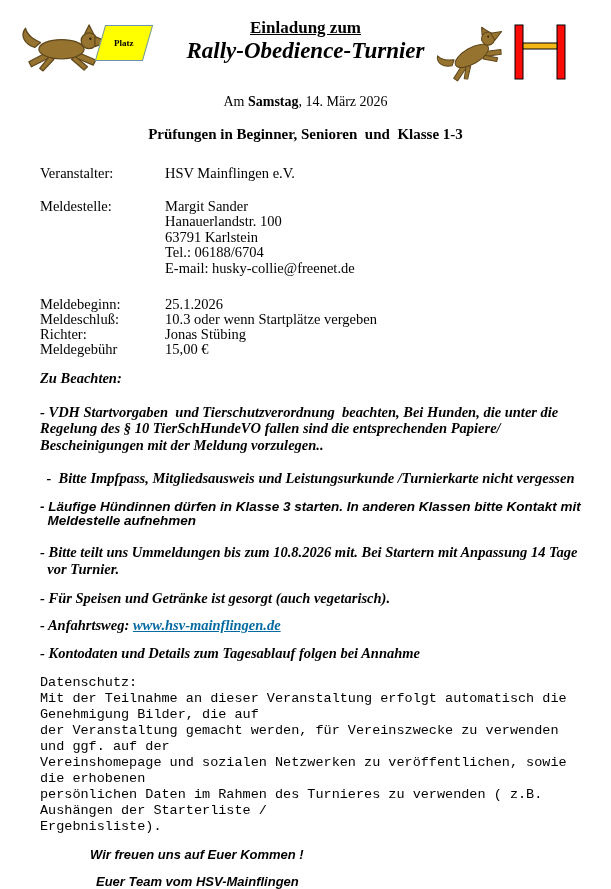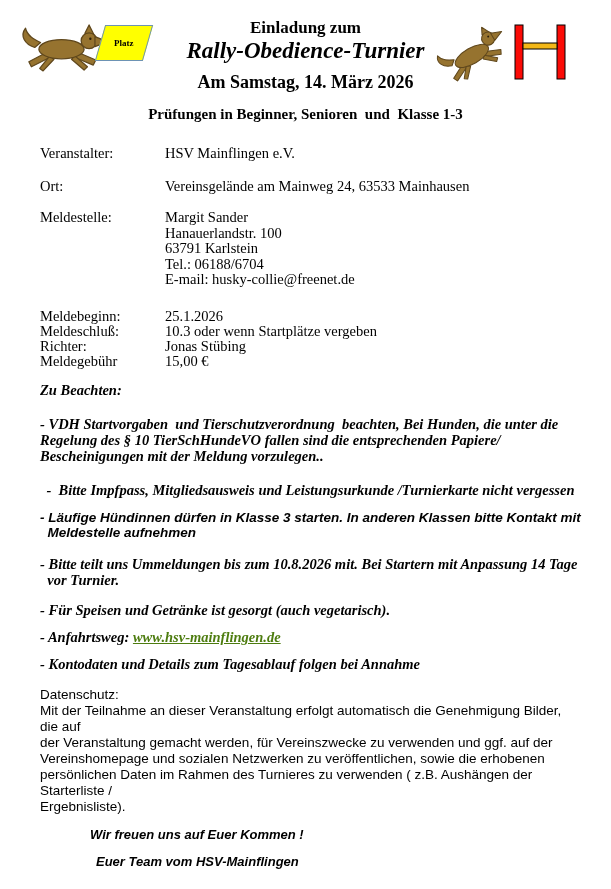--- a/index.html
+++ b/index.html
@@ -25,23 +25,23 @@
     transform:skewX(-16deg);
     display:flex; align-items:center; justify-content:center;
   }
   .platz span {
     transform:skewX(16deg);
     font:bold 9px "Liberation Serif","DejaVu Serif",serif;
     color:#000;
   }
   
   .header { text-align:center; padding-top:18px; }
-  .title1 { font-size:17px; font-weight:bold; line-height:20px; }
+  .title1 { font-size:17px; font-weight:bold; line-height:20px;text-decoration:underline; }
   .title2 { font-size:23px; font-weight:bold; font-style:italic; line-height:26px; }
-  .date   { font-size:18px; margin-top:8px; line-height:20px;font-weight:bold; }
+  .date   { font-size:14px; margin-top:28px; line-height:20px; }
   .date span, .date b { white-space:pre; }
   .subtitle { font-size:15px; font-weight:bold; margin-top:14px; line-height:16px; white-space:pre-wrap; }
   
   .doc { padding:0 30px 0 40px; font-size:14.5px; }
   .row { display:flex; align-items:flex-start; }
   .row .lbl { width:125px; flex:0 0 125px; line-height:15.5px; }
   .row .val { line-height:15.5px; white-space:pre-line; }
   .details { margin-top:24px; }
   .details .row1 { margin-bottom:17px; }
   .details .row2 { margin-bottom:16px; }
@@ -51,23 +51,23 @@
   .notes-head { margin-top:13px; font-weight:bold; font-style:italic; line-height:16px; }
   .bullet { font-weight:bold; font-style:italic; line-height:16.4px; white-space:pre-wrap; }
   .b-meldeschein { margin-top:0; }
   .b-vdh        { margin-top:18px; }
   .b-impfpass   { margin-top:17px;text-align:center; }
   .b-laeufige   { margin-top:13px; font-family:"Liberation Sans","DejaVu Sans",sans-serif; font-size:13.5px; line-height:14.8px; }
   .b-ummeld     { margin-top:15px; }
   .b-speisen    { margin-top:13px; }
   .b-anfahrt    { margin-top:11px; }
   .b-konto      { margin-top:11px; }
-  .b-anfahrt a  { color:#4d7c0f; font-weight:bold; font-style:italic; }
+  .b-anfahrt a  { color:#0369a1; font-weight:bold; font-style:italic; }
   
-  .privacy { margin-top:14px; font-family:Liberation Sans, sans-serif; font-size:13.5px; line-height:16px; }
+  .privacy { margin-top:14px; font-family:Liberation Mono, monospace; font-size:13.5px; line-height:16px; }
   .privacy .p-body { white-space:pre-wrap; }
   
   .foot1, .foot2 {
     font-family:"Liberation Sans","DejaVu Sans",sans-serif;
     font-weight:bold; font-style:italic; font-size:13px; line-height:16px;
   }
   .foot1 { margin-top:12px; margin-left:50px; }
   .foot2 { margin-top:11px; margin-left:56px; }
 </style>
 </head>
@@ -117,24 +117,20 @@
     <div class="subtitle">Prüfungen in Beginner, Senioren  und  Klasse 1-3</div>
   </div>
 
   <div class="doc">
 
     <div class="details">
       <div class="row row1">
         <div class="lbl">Veranstalter:</div>
         <div class="val">HSV Mainflingen e.V.</div>
       </div>
-      <div class="row row2">
-        <div class="lbl">Ort:</div>
-        <div class="val">Vereinsgelände am Mainweg 24, 63533 Mainhausen</div>
-      </div>
       <div class="row">
         <div class="lbl">Meldestelle:</div>
         <div class="val">Margit Sander
 Hanauerlandstr. 100
 63791 Karlstein
 Tel.: 06188/6704
 E-mail: husky-collie@freenet.de</div>
       </div>
     </div>
 

